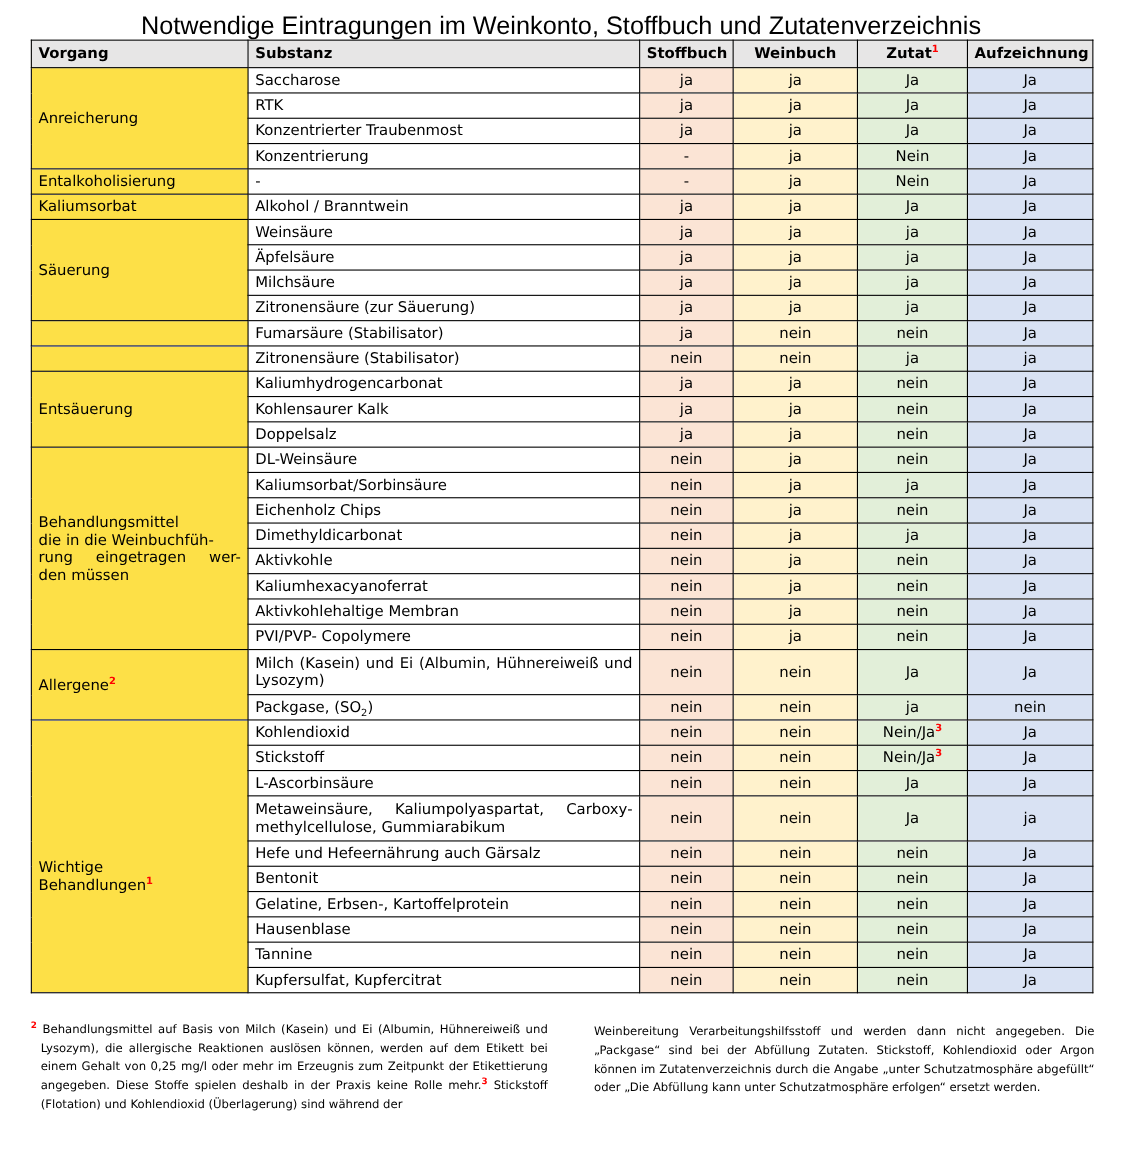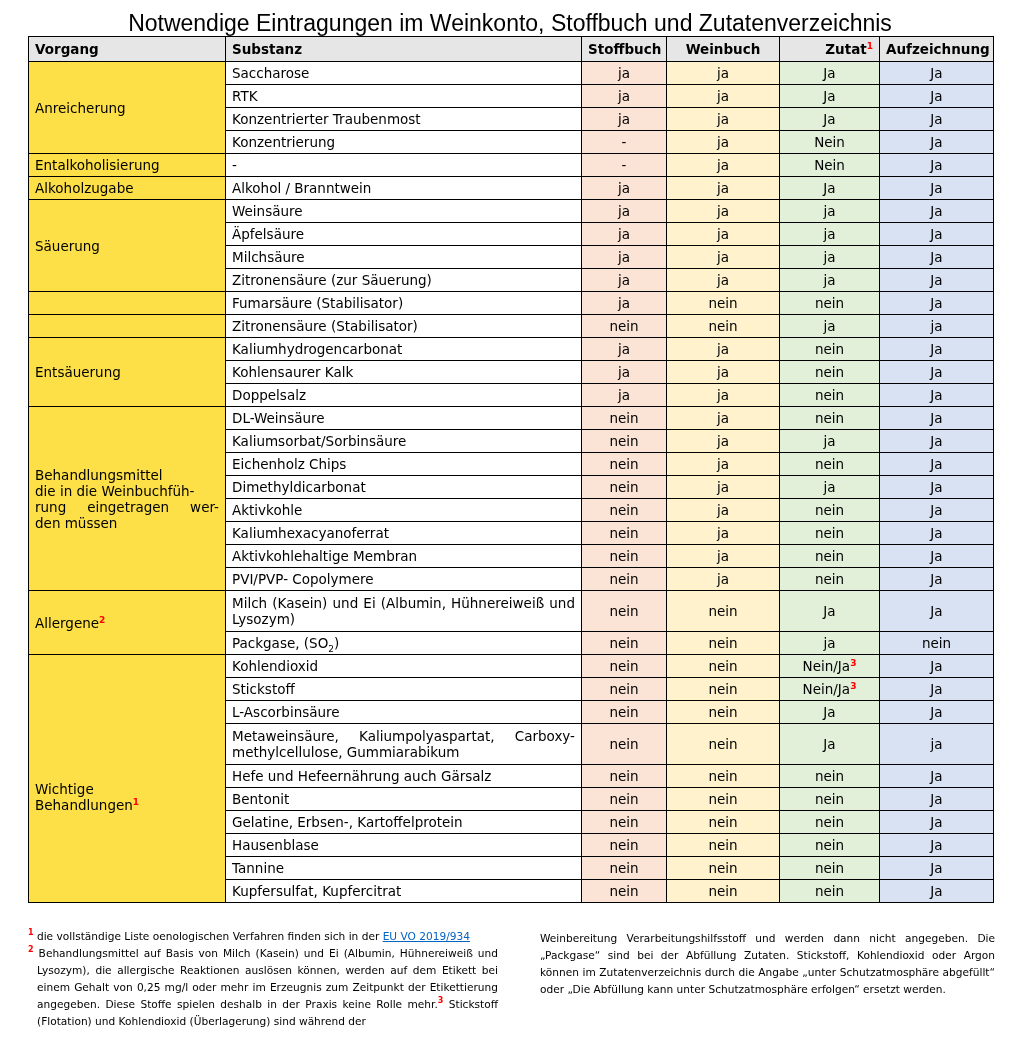--- a/index.html
+++ b/index.html
@@ -22,21 +22,21 @@
     border: 1px solid #000; padding: 0 6px; line-height: 16px; height: 22px;
     vertical-align: middle; overflow: hidden;
   }
   table.main th {
     font-weight: bold; font-size: 13.5px; background: #e7e6e6; height: 24px;
   }
   th.h-vorgang { text-align: left; padding-left: 32px; }
   th.h-substanz { text-align: left; padding-left: 30px; }
   th.h-stoff { background: #fbe4d5; text-align: center; padding: 0 2px; }
   th.h-wein { background: #fff2cc; text-align: center; }
-  th.h-zutat { background: #e2efd9; text-align: right; }
+  th.h-zutat { background: #e2efd9; text-align: center; }
   th.h-auf { background: #d9e2f3; text-align: center; padding: 0 2px; }
   td.vorgang { text-align: left; padding-left: 14px; background: #fde047; }
   td.substanz { text-align: left; padding-left: 6px; background: #fff; }
   td.substanz.just { text-align: justify; text-align-last: left; }
   td.c-stoff { background: #fbe4d5; text-align: center; }
   td.c-wein { background: #fff2cc; text-align: center; }
   td.c-zutat { background: #e2efd9; text-align: center; }
   td.c-auf { background: #d9e2f3; text-align: center; }
   tr.tall td { height: 40px; }
   sup.red { color: #ff0000; font-weight: bold; font-size: 9px; vertical-align: super; line-height: 0; }
@@ -112,21 +112,21 @@
     <tr>
       <td class="vorgang">Entalkoholisierung</td>
       <td class="substanz">-</td>
       <td class="c-stoff">-</td>
       <td class="c-wein">ja</td>
       <td class="c-zutat">Nein</td>
       <td class="c-auf">Ja</td>
     </tr>
 
     <tr>
-      <td class="vorgang">Alkoholzugabe</td>
+      <td class="vorgang">Kaliumsorbat</td>
       <td class="substanz">Alkohol / Branntwein</td>
       <td class="c-stoff">ja</td>
       <td class="c-wein">ja</td>
       <td class="c-zutat">Ja</td>
       <td class="c-auf">Ja</td>
     </tr>
 
     <tr>
       <td class="vorgang" rowspan="4">Säuerung</td>
       <td class="substanz">Weinsäure</td>
@@ -349,23 +349,20 @@
       <td class="c-stoff">nein</td>
       <td class="c-wein">nein</td>
       <td class="c-zutat">nein</td>
       <td class="c-auf">Ja</td>
     </tr>
   </tbody>
 </table>
 
 <div class="footnotes">
   <div class="fn-col-left">
-    <div class="fn-line">
-      <span class="fn-mark">1</span><span> die vollständige Liste oenologischen Verfahren finden sich in der </span><a class="link">EU VO 2019/934</a>
-    </div>
     <div class="fn-line" style="padding-left:9px;text-indent:-9px;">
       <span class="fn-mark">2</span><span> Behandlungsmittel auf Basis von Milch (Kasein) und Ei (Albumin, Hühnereiweiß und Lysozym), die allergische Reaktionen auslösen können, werden auf dem Etikett bei einem Gehalt von 0,25 mg/l oder mehr im Erzeugnis zum Zeitpunkt der Etikettierung angegeben. Diese Stoffe spielen deshalb in der Praxis keine Rolle mehr.</span><span class="fn-mark">3</span><span> Stickstoff (Flotation) und Kohlendioxid (Überlagerung) sind während der</span>
     </div>
   </div>
   <div class="fn-col-right">
     <span>Weinbereitung Verarbeitungshilfsstoff und werden dann nicht angegeben. Die „Packgase“ sind bei der Abfüllung Zutaten. Stickstoff, Kohlendioxid oder Argon können im Zutatenverzeichnis durch die Angabe „unter Schutzatmosphäre abgefüllt“ oder „Die Abfüllung kann unter Schutzatmosphäre erfolgen“ ersetzt werden.</span>
   </div>
 </div>
 
 </body></html>

